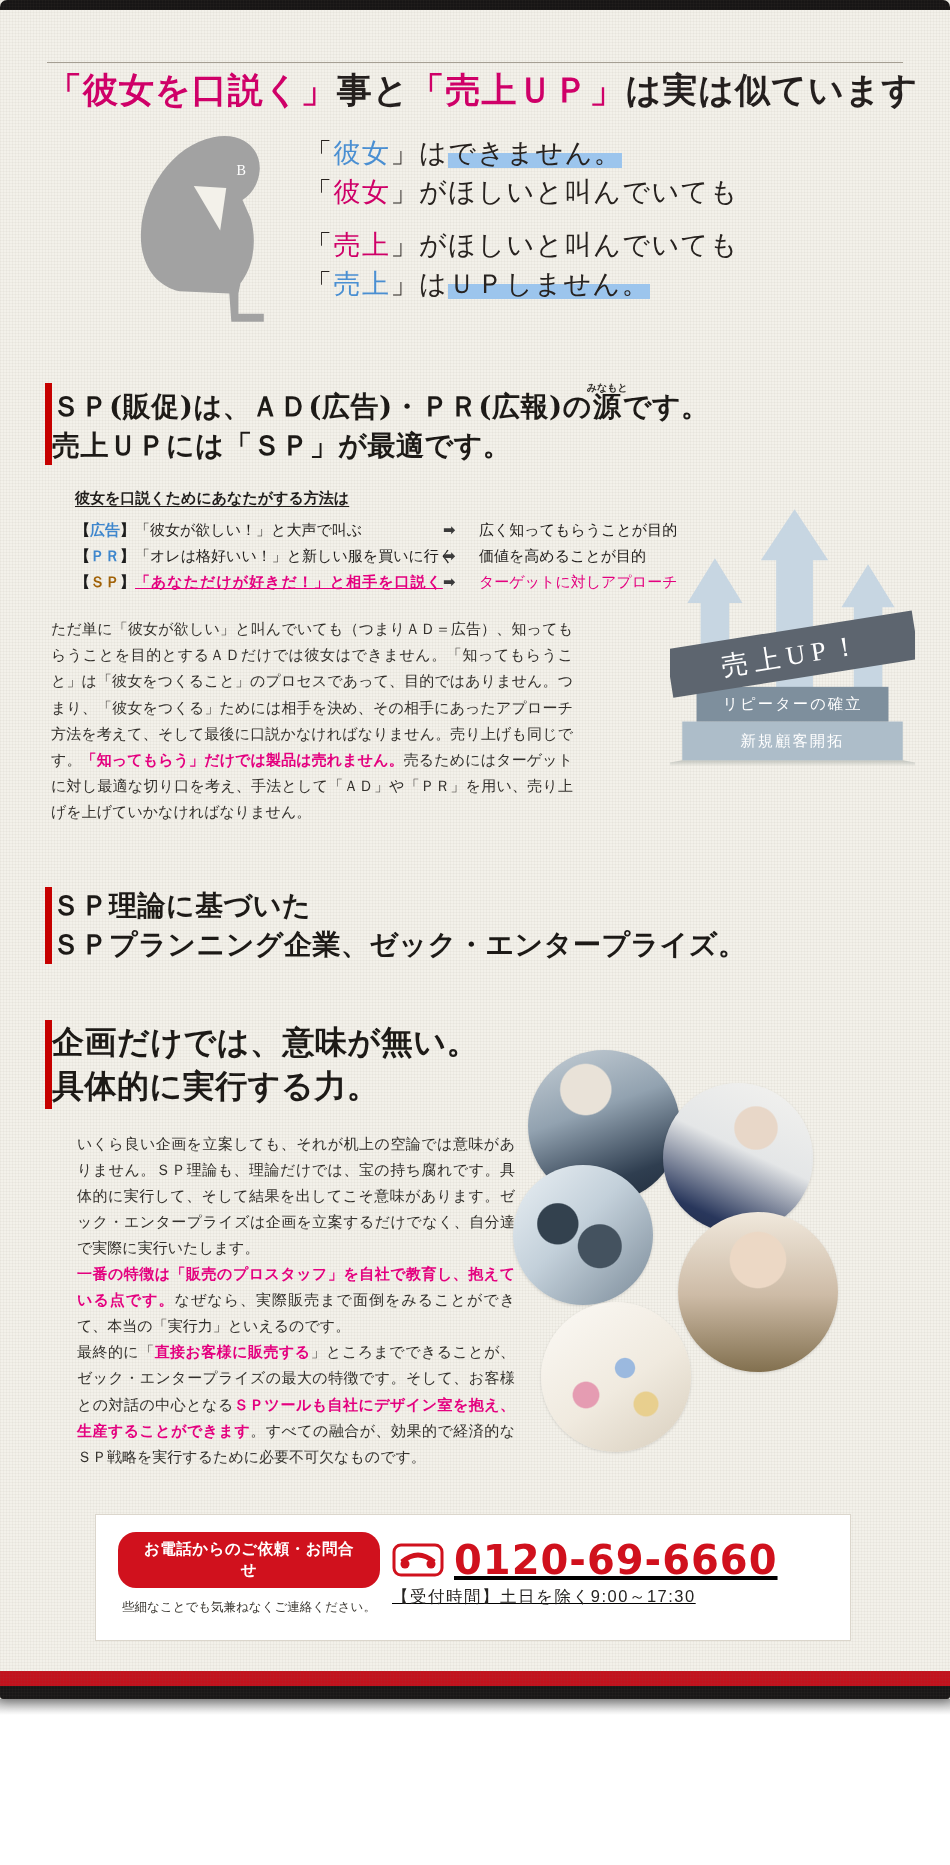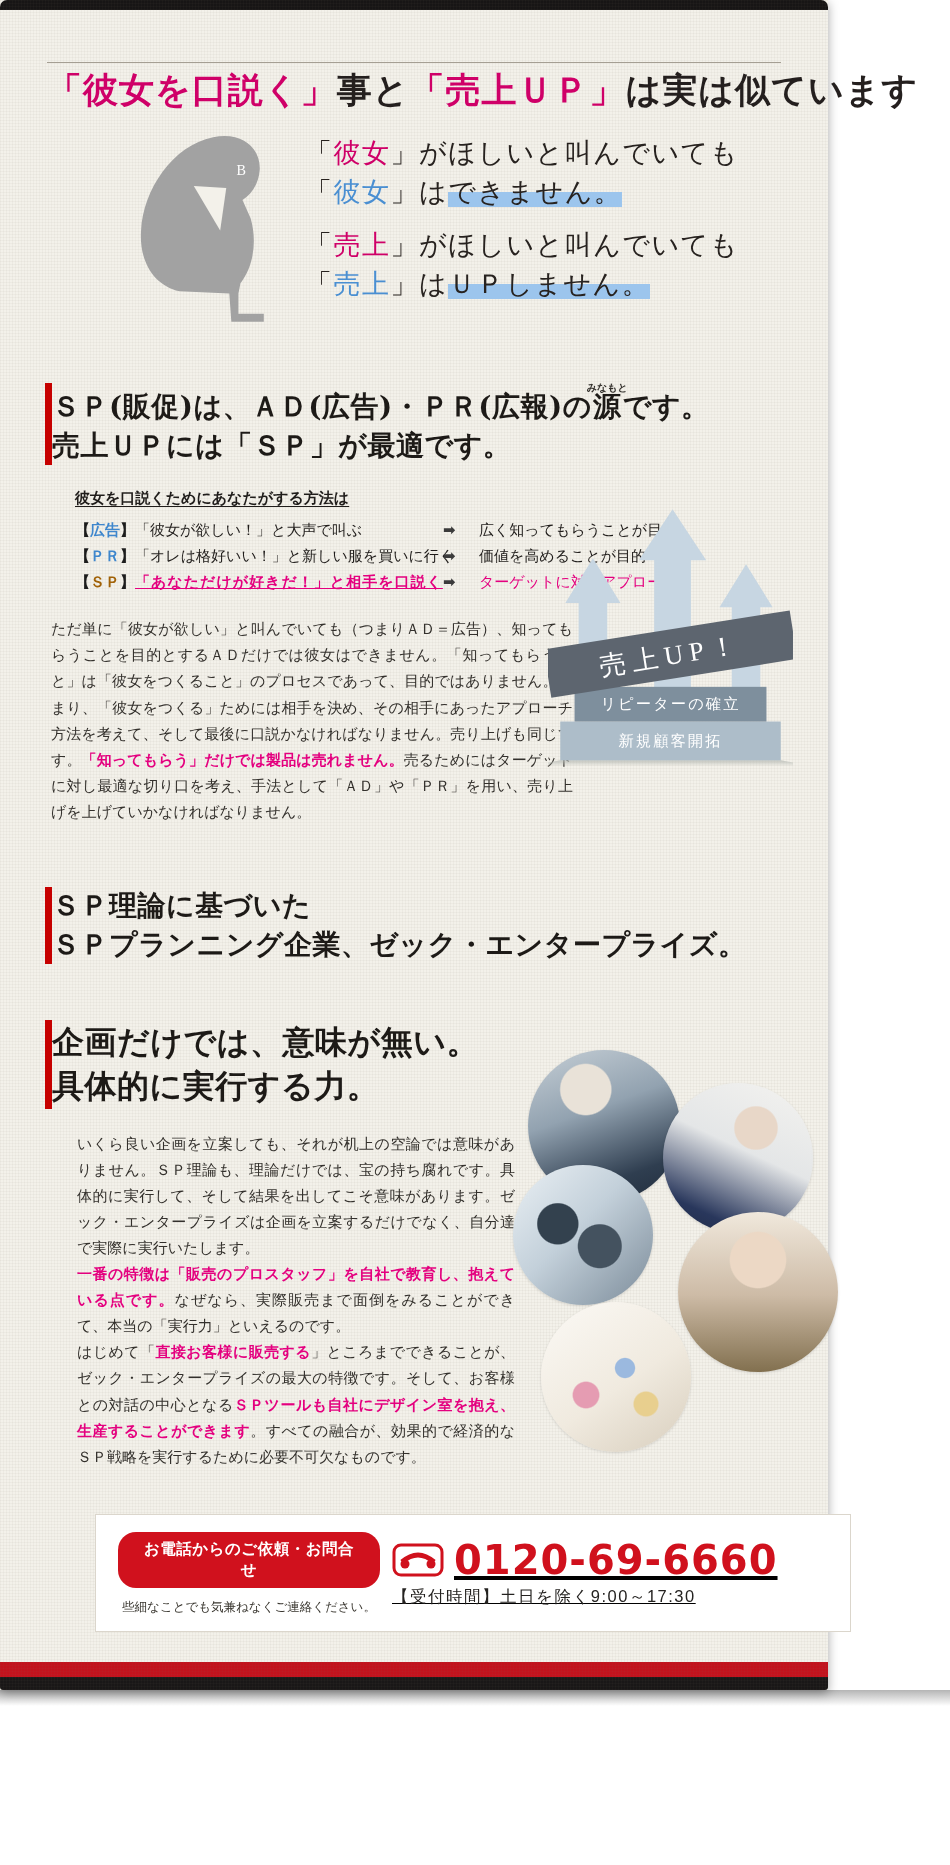--- a/index.html
+++ b/index.html
@@ -1,18 +1,18 @@
 <!DOCTYPE html>
 <html lang="ja"><head>
 <meta charset="utf-8">
 <style>
   html,body { margin:0; padding:0; background:#ffffff; }
   body { font-family:"DejaVu Serif","Liberation Serif",serif; }
   .page {
-    width:828px; position:relative; background:#f3f1ea;
+    width:950px; position:relative; background:#f3f1ea;
     box-shadow:0 3px 10px rgba(0,0,0,.35);
   }
   .page::before {
     content:""; position:absolute; inset:0; pointer-events:none;
     background-image:
       repeating-linear-gradient(0deg, rgba(120,110,95,.05) 0 1px, transparent 1px 3px),
       repeating-linear-gradient(90deg, rgba(120,110,95,.05) 0 1px, transparent 1px 3px);
   }
   .topbar { height:10px; background:#171515; border-radius:7px 7px 0 0; }
   .content { padding:0 45px; position:relative; }
@@ -84,21 +84,21 @@
     linear-gradient(180deg,#f0e8dc 0%,#cdbba6 52%,#82704f 100%); }
   .ph5 { left:28px; top:252px; width:150px; height:150px;
     background:radial-gradient(circle at 30% 62%, #e59cb2 0 9%, transparent 10%),
     radial-gradient(circle at 56% 44%, #9bb9df 0 8%, transparent 9%),
     radial-gradient(circle at 70% 68%, #e8cf8e 0 8%, transparent 9%),
     linear-gradient(145deg,#fbf9f5 0%,#f0eadf 55%,#d8cebd 100%); }
 
   
   .contact {
     margin:44px 0 0 50px; width:712px; background:#fff; border:1px solid #dbd6cc;
-    display:flex; align-items:center; padding:17px 20px 15px 22px;
+    display:flex; align-items:center; padding:17px 20px 24px 22px;
   }
   .contact-left { width:262px; text-align:center; font-family:"Liberation Sans","DejaVu Sans",sans-serif; flex:none; }
   .badge { display:inline-block; background:#d0111d; color:#fff; font-size:15.5px; font-weight:bold;
     padding:7px 20px; border-radius:18px; letter-spacing:.5px; }
   .note { margin-top:11px; font-size:12.5px; color:#39362f; }
   .contact-right { margin-left:12px; font-family:"Liberation Sans","DejaVu Sans",sans-serif;text-decoration:underline; }
   .phone-row { display:flex; align-items:center; }
   .freedial { width:52px; height:34px; margin-right:10px; flex:none; }
   .phone { font-size:40px; font-weight:bold; color:#d0111d; letter-spacing:1px;
     font-family:"DejaVu Sans","Liberation Sans",sans-serif; text-decoration:none; line-height:1; }
@@ -127,22 +127,22 @@
     </div>
 
     <div class="shout">
       <svg class="silhouette" viewBox="0 0 140 195">
         <path fill="#a2a2a2" d="M75 6 C105 0 122 18 121 38 C120 52 113 62 104 68 L112 86 C118 106 116 132 102 150 L100 160 L100 180 L125 180 L125 188 L93 188 L91 160 L42 158 C16 152 2 128 4 98 C6 58 35 14 75 6 Z"></path>
         <path fill="#f3f1ea" d="M56 54 L82 98 L88 56 Z"></path>
         <text x="98" y="43" fill="#ffffff" font-size="14" font-family="serif">B</text>
       </svg>
       <div class="shout-lines">
         <div class="pair">
+          <div><span>「</span><span class="blue">彼女</span><span>」は</span><span class="hl">できません。</span></div>
           <div><span>「</span><span class="pink">彼女</span><span>」</span><span>がほしいと叫んでいても</span></div>
-          <div><span>「</span><span class="blue">彼女</span><span>」は</span><span class="hl">できません。</span></div>
         </div>
         <div class="pair">
           <div><span>「</span><span class="pink">売上</span><span>」</span><span>がほしいと叫んでいても</span></div>
           <div><span>「</span><span class="blue">売上</span><span>」は</span><span class="hl">ＵＰしません。</span></div>
         </div>
       </div>
     </div>
 
     <div class="sec1">
       <div class="sec-heading">
@@ -216,21 +216,21 @@
 
     <div class="sec3">
       <div class="sec-heading big">
         <div>企画だけでは、意味が無い。</div>
         <div>具体的に実行する力。</div>
       </div>
 
       <div class="para sec3-text">
         <p>いくら良い企画を立案しても、それが机上の空論では意味がありません。ＳＰ理論も、理論だけでは、宝の持ち腐れです。具体的に実行して、そして結果を出してこそ意味があります。ゼック・エンタープライズは企画を立案するだけでなく、自分達で実際に実行いたします。</p>
         <p><span class="pinkb">一番の特徴は「販売のプロスタッフ」を自社で教育し、抱えている点です。</span><span>なぜなら、実際販売まで面倒をみることができて、本当の「実行力」といえるのです。</span></p>
-        <p><span>はじめて「</span><span class="pinkb">直接お客様に販売する</span><span>」ところまでできることが、ゼック・エンタープライズの最大の特徴です。そして、お客様との対話の中心となる</span><span class="pinkb">ＳＰツールも自社にデザイン室を抱え、生産することができます</span><span>。すべての融合が、効果的で経済的なＳＰ戦略を実行するために必要不可欠なものです。</span></p>
+        <p><span>最終的に「</span><span class="pinkb">直接お客様に販売する</span><span>」ところまでできることが、ゼック・エンタープライズの最大の特徴です。そして、お客様との対話の中心となる</span><span class="pinkb">ＳＰツールも自社にデザイン室を抱え、生産することができます</span><span>。すべての融合が、効果的で経済的なＳＰ戦略を実行するために必要不可欠なものです。</span></p>
       </div>
 
       <div class="photos">
         <div class="photo ph1"></div>
         <div class="photo ph2"></div>
         <div class="photo ph3"></div>
         <div class="photo ph4"></div>
         <div class="photo ph5"></div>
       </div>
     </div>

